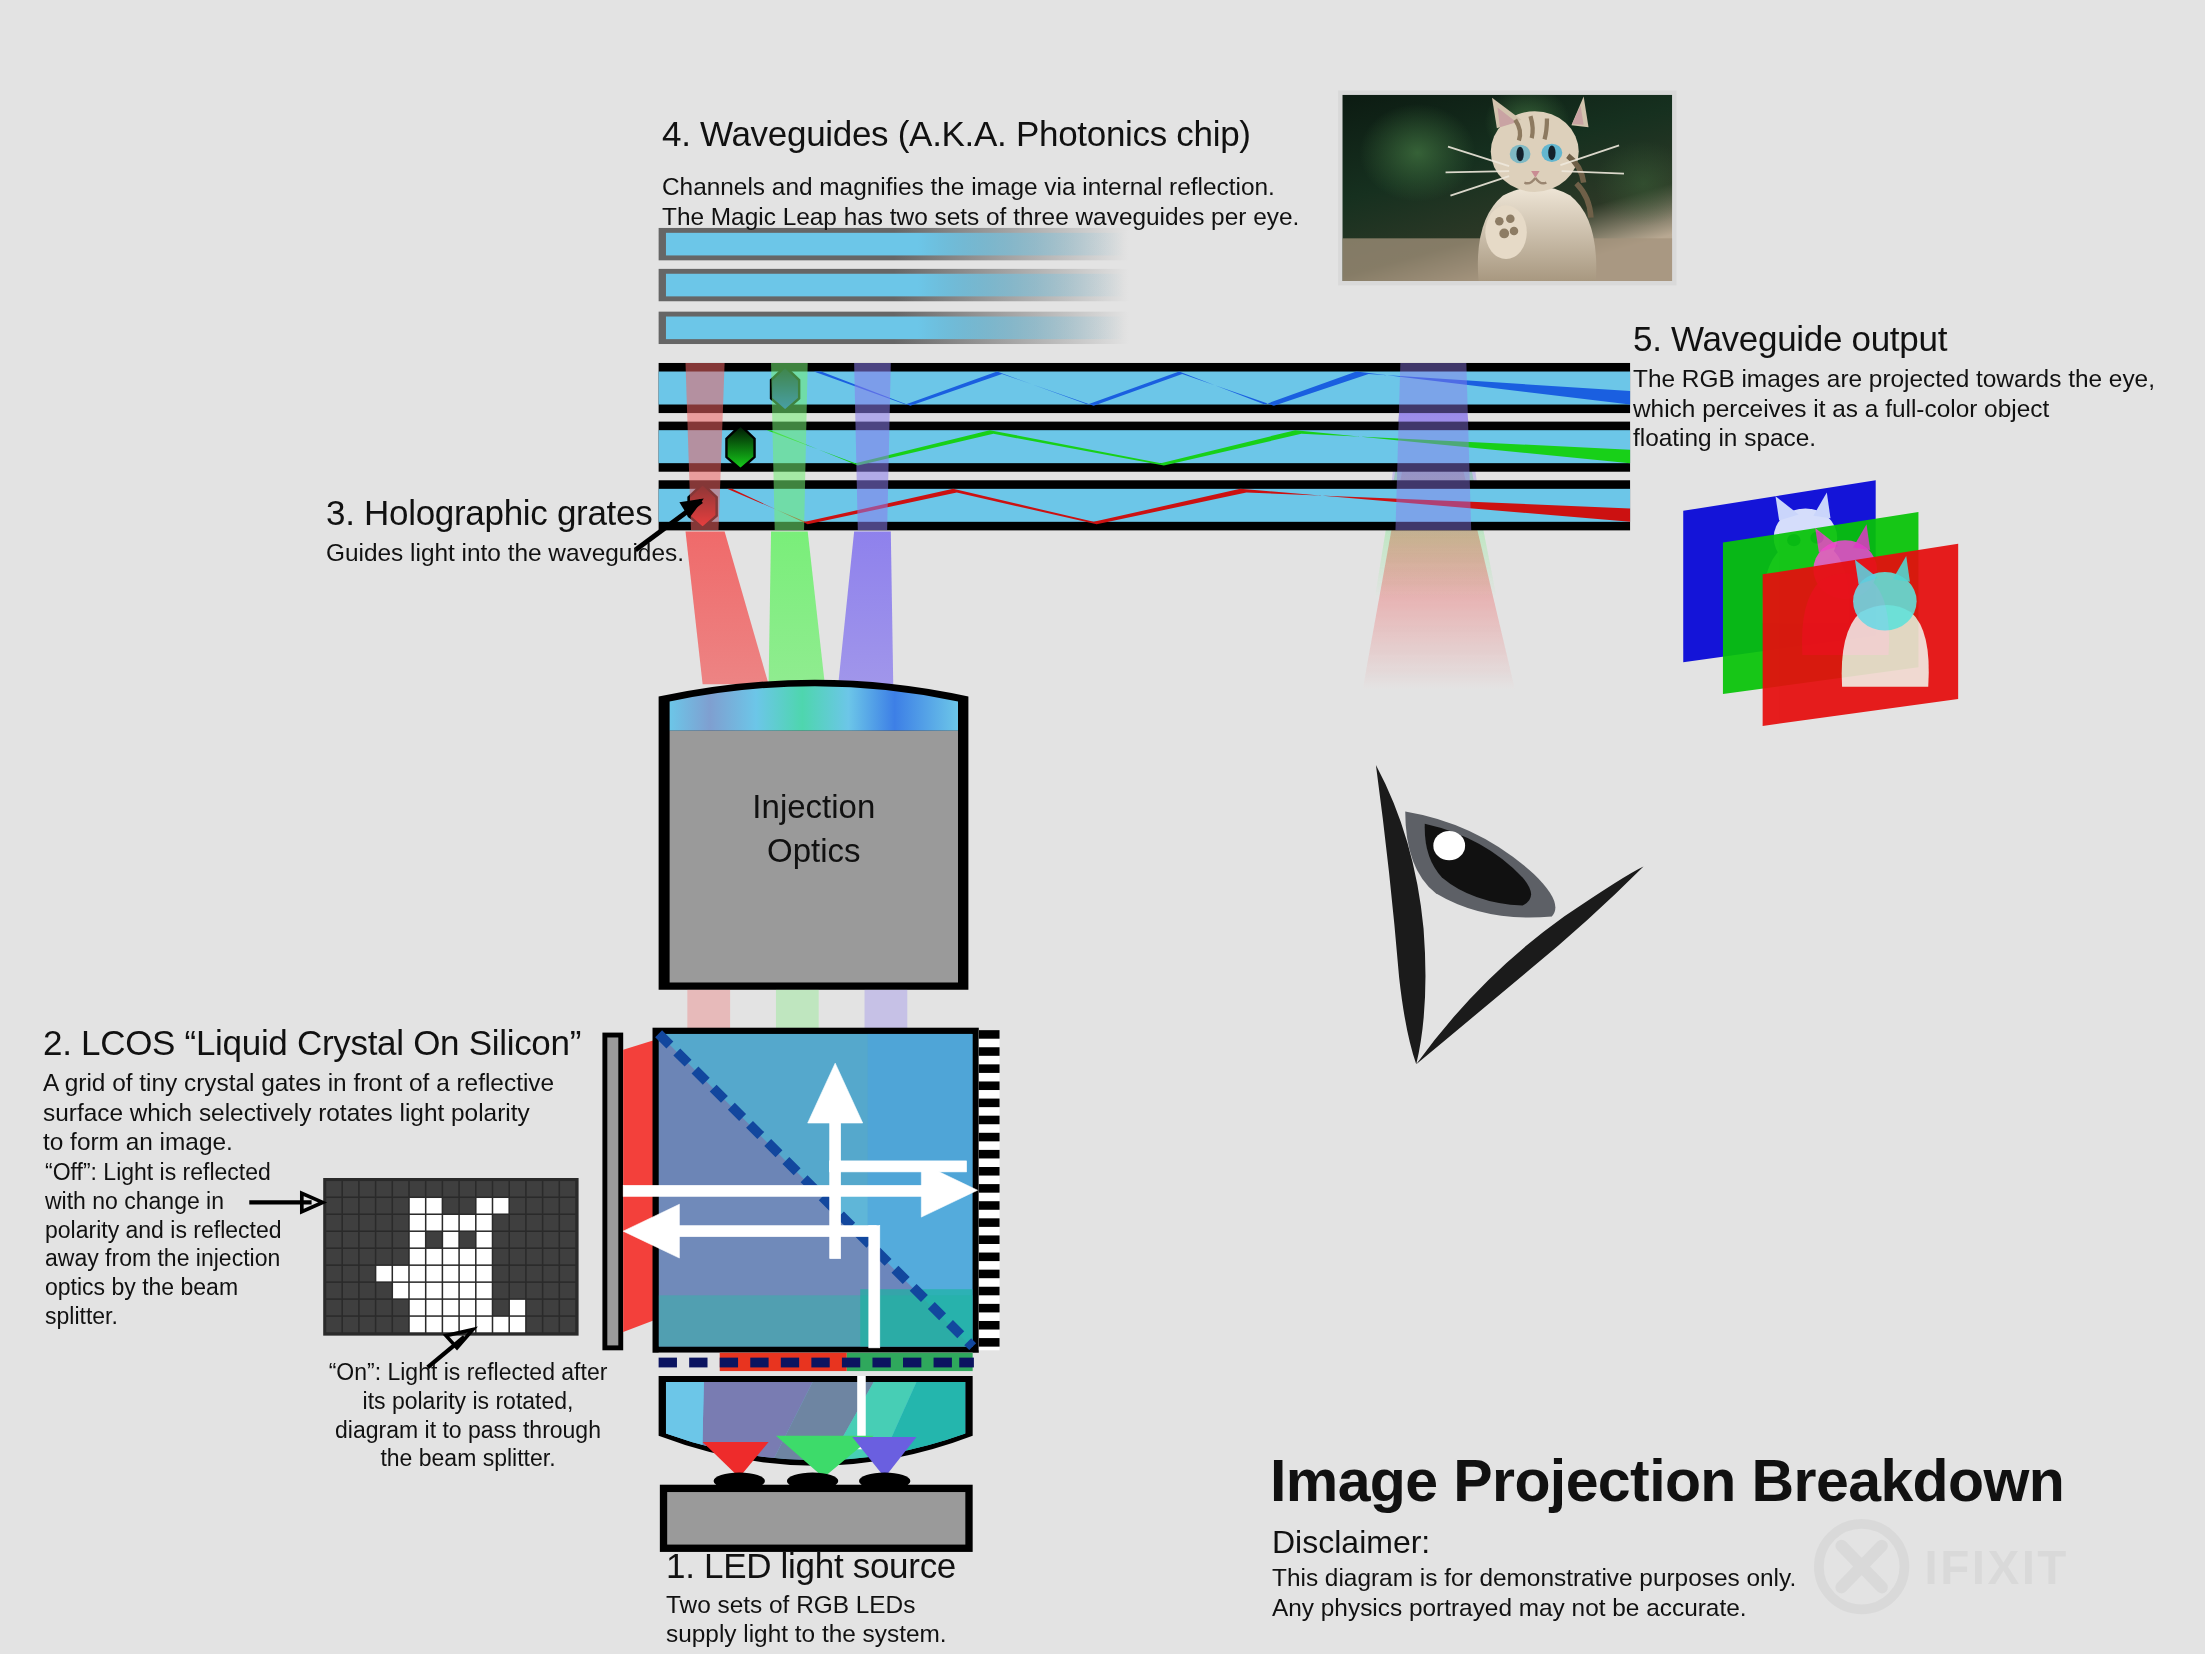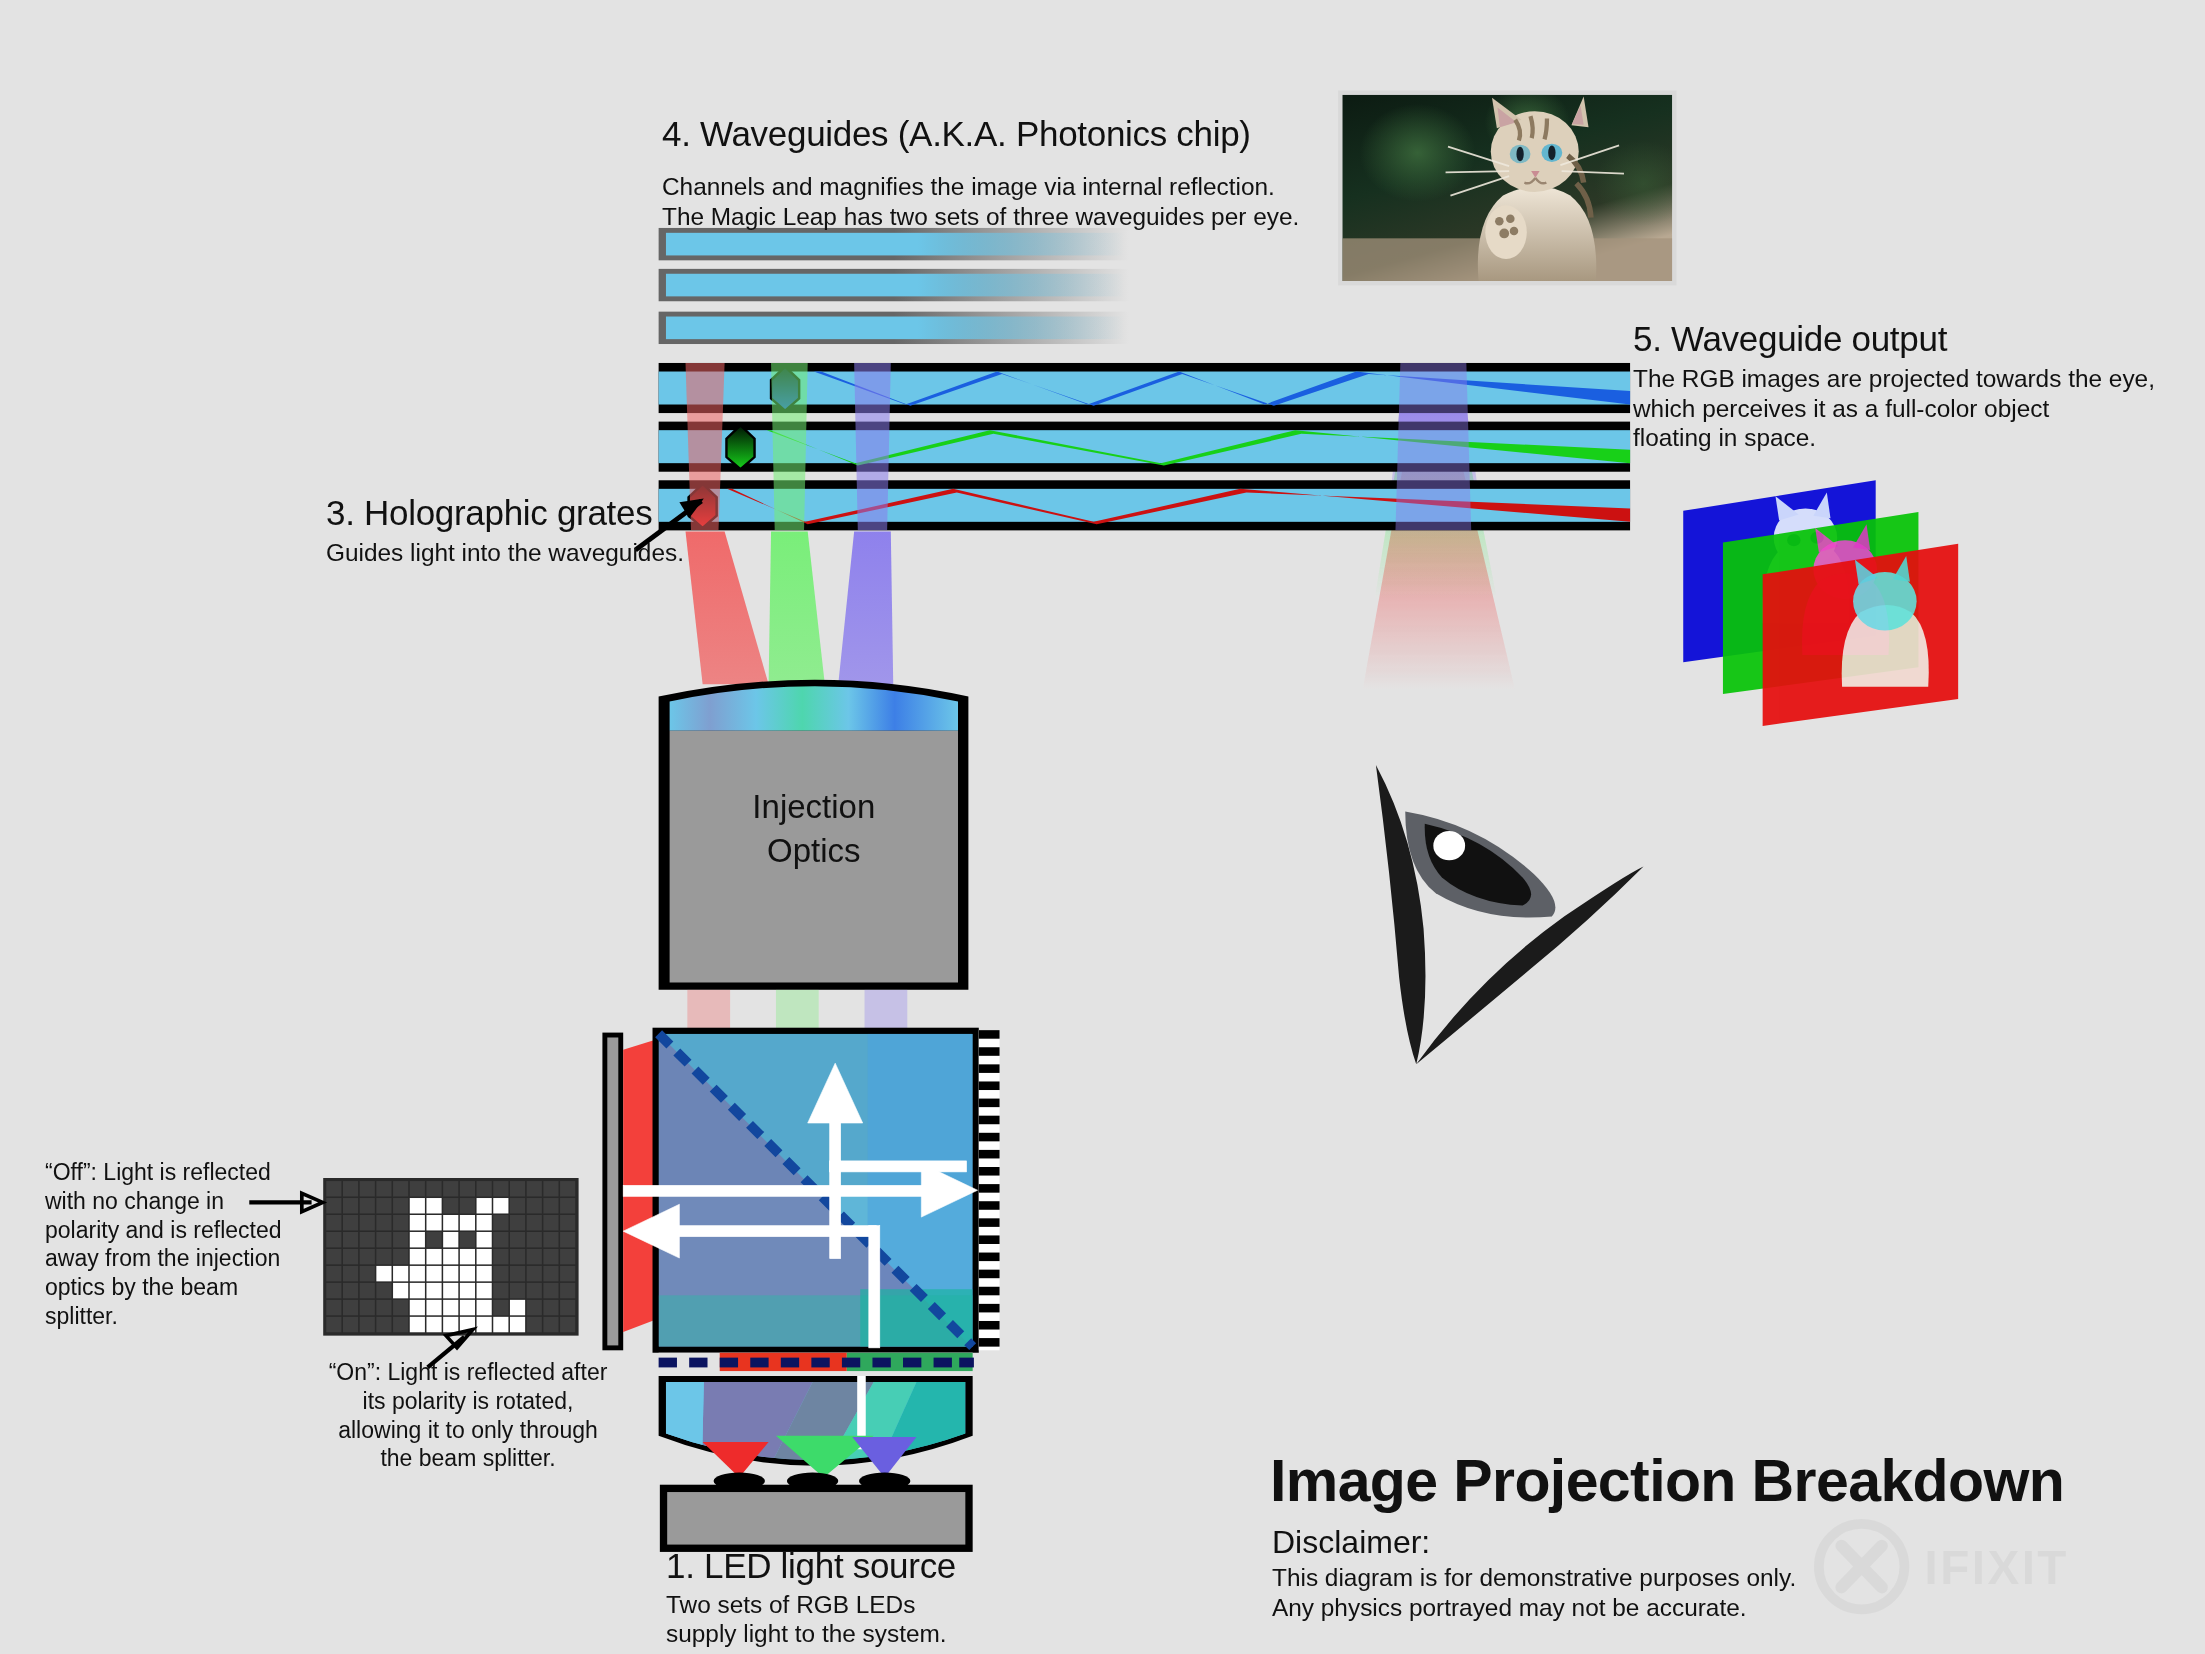--- a/index.html
+++ b/index.html
@@ -563,34 +563,40 @@
   <div class="body-txt nowrap" style="margin-top:4.9px;">The RGB images are projected towards the eye,</div>
   <div class="body-txt nowrap">which perceives it as a full-color object</div>
   <div class="body-txt nowrap">floating in space.</div>
 </div>
 
 <div class="abs" style="left:282px;top:493px;margin-left:44px;">
   <div class="h1">3. Holographic grates</div>
   <div class="body-txt nowrap" style="margin-top:4.9px;">Guides light into the waveguides.</div>
 </div>
 
+<div class="abs" style="left:43px;top:1023px;">
+  <div class="h1">2. LCOS “Liquid Crystal On Silicon”</div>
+  <div class="body-txt nowrap" style="margin-top:4.9px;">A grid of tiny crystal gates in front of a reflective</div>
+  <div class="body-txt nowrap">surface which selectively rotates light polarity</div>
+  <div class="body-txt nowrap">to form an image.</div>
+</div>
 
 <div class="abs" style="left:45px;top:1158px;width:257px;">
   <div class="small-txt">“Off”: Light is reflected</div>
   <div class="small-txt">with no change in</div>
   <div class="small-txt">polarity and is reflected</div>
   <div class="small-txt">away from the injection</div>
   <div class="small-txt">optics by the beam</div>
   <div class="small-txt">splitter.</div>
 </div>
 
 <div class="abs" style="left:309px;top:1358px;width:318px;text-align:center;">
   <div class="small-txt">“On”: Light is reflected after</div>
   <div class="small-txt">its polarity is rotated,</div>
-  <div class="small-txt">allowing it to only through</div>
+  <div class="small-txt">diagram it to pass through</div>
   <div class="small-txt">the beam splitter.</div>
 </div>
 
 <div class="abs" style="left:666px;top:1546px;">
   <div class="h1">1. LED light source</div>
   <div class="body-txt nowrap" style="margin-top:3.7px;">Two sets of RGB LEDs</div>
   <div class="body-txt nowrap">supply light to the system.</div>
 </div>
 
 <div class="abs" style="left:1270px;top:1447px;font-weight:bold;">

